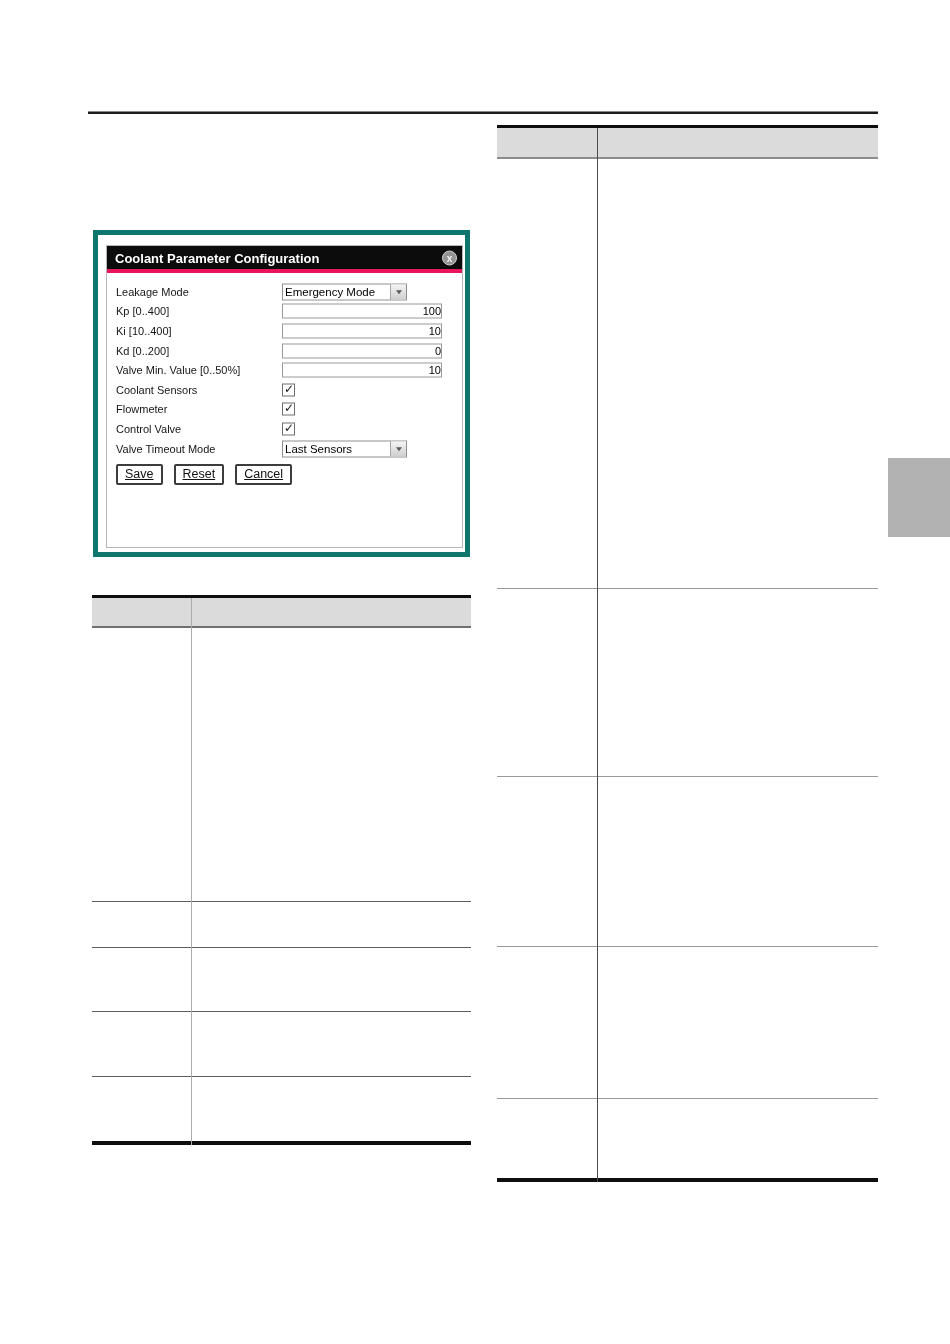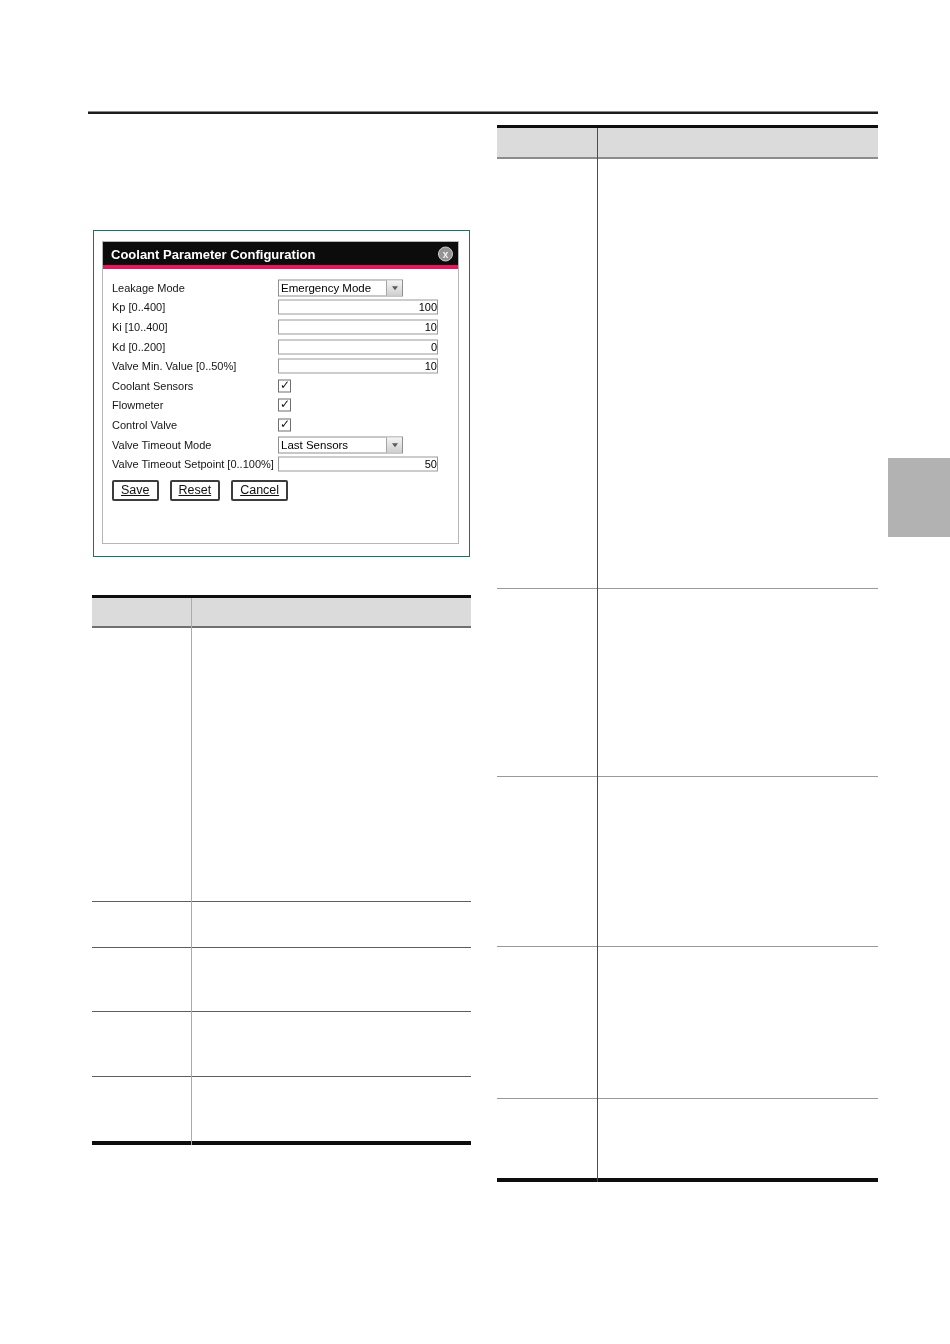--- a/index.html
+++ b/index.html
@@ -4,21 +4,21 @@
 <style>
   html,body{margin:0;padding:0;background:#fff;}
   body{width:950px;height:1344px;position:relative;overflow:hidden;
        font-family:"Liberation Sans","DejaVu Sans",sans-serif;-webkit-font-smoothing:antialiased;}
   .abs{position:absolute;}
 
   
   #top-rule{left:88px;top:111px;width:790px;height:2px;background:#1c1c1c;border-top:1px solid #8a8a8a;}
 
   
-  #figure-frame{left:93px;top:230px;width:377px;height:327px;border:1px solid #0f766e;box-sizing:border-box;background:#fff;}
+  #figure-frame{left:93px;top:230px;width:377px;height:327px;border:5px solid #0f766e;box-sizing:border-box;background:#fff;}
   #dialog{position:absolute;left:8px;top:10px;width:357px;height:303px;border:1px solid #b6b6b6;box-sizing:border-box;background:#fff;}
   #dialog-titlebar{position:relative;height:23px;background:#0c0c0c;color:#fff;}
   #dialog-title{position:absolute;left:8px;top:50%;transform:translateY(-50%);font-size:13px;font-weight:bold;white-space:nowrap;}
   #dialog-close{position:absolute;right:5px;top:50%;transform:translateY(-50%);width:15px;height:15px;border-radius:50%;
     background:#949494;border:1px solid #cfcfcf;box-sizing:border-box;color:#f2f2f2;font-size:10px;font-weight:bold;
     line-height:13px;text-align:center;cursor:pointer;}
   #dialog-accent{height:4px;background:#e8175d;}
 
   #dialog-form{padding:9px 8px 0 9px;text-align:right;}
   .frow{position:relative;height:19.6px;}
@@ -125,24 +125,20 @@
         </div>
         <div class="frow">
           <span class="flabel">Valve Timeout Mode</span>
           <span class="fctrl fselect">
             <span class="fsel-text">Last Sensors</span>
             <span class="fsel-btn">
               <span class="tri"></span>
             </span>
           </span>
         </div>
-        <div class="frow">
-          <span class="flabel">Valve Timeout Setpoint [0..100%]</span>
-          <span class="fctrl finput">50</span>
-        </div>
       </div>
     <div id="dialog-buttons">
         <span class="dbtn">Save</span>
         <span class="dbtn">Reset</span>
         <span class="dbtn">Cancel</span>
       </div>
   </div>
 </div>
 
 <div class="abs" id="left-table">

